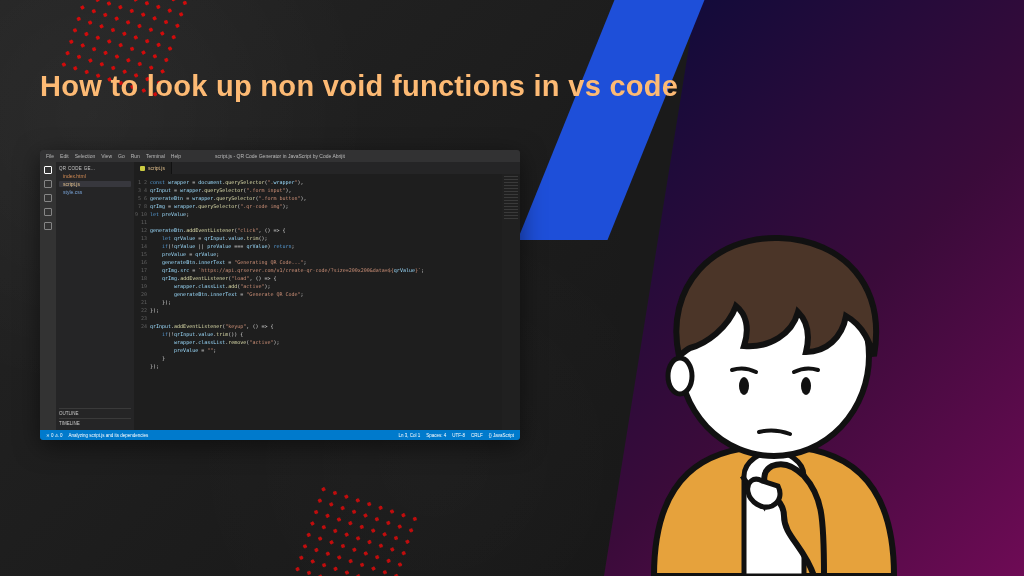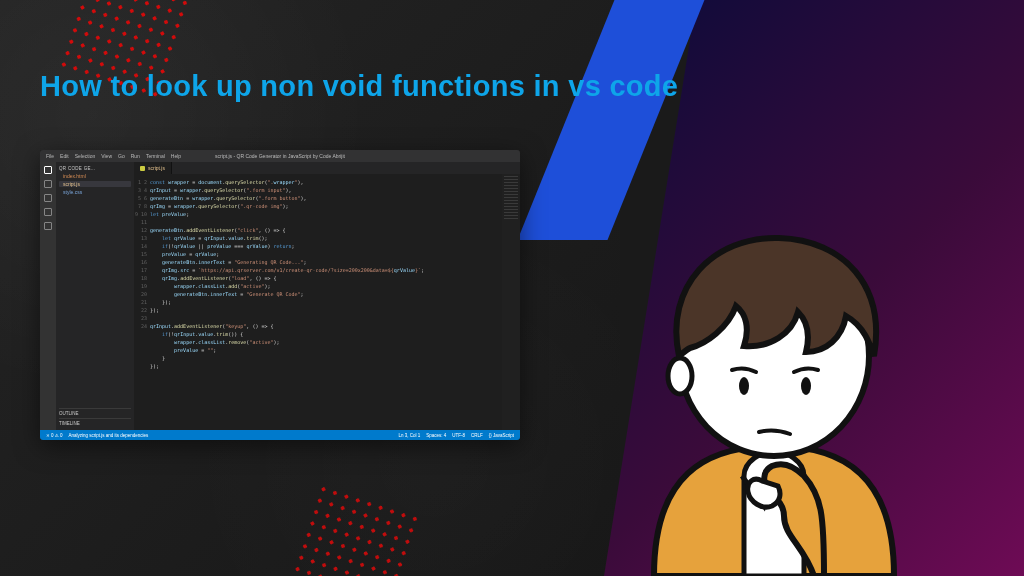--- a/index.html
+++ b/index.html
@@ -38,21 +38,21 @@
     position: absolute;
     width: 110px; height: 110px;
     background-image: radial-gradient(#d40a0a 2px, transparent 2px);
     background-size: 12px 12px;
   }
   .dots.top { left: 70px; top: -20px; transform: rotate(18deg); }
   .dots.bottom { left: 300px; bottom: -30px; transform: rotate(18deg); opacity: 0.9; }
   .title {
     position: absolute;
     left: 40px; top: 70px;
-    color: #0ea5e9;
+    color: #fdba74;
     font-weight: 800;
     font-size: 29px;
     letter-spacing: 0.3px;
   }
   
   .vscode {
     position: absolute;
     left: 40px; top: 150px;
     width: 480px; height: 290px;
     background: #1e1e1e;

